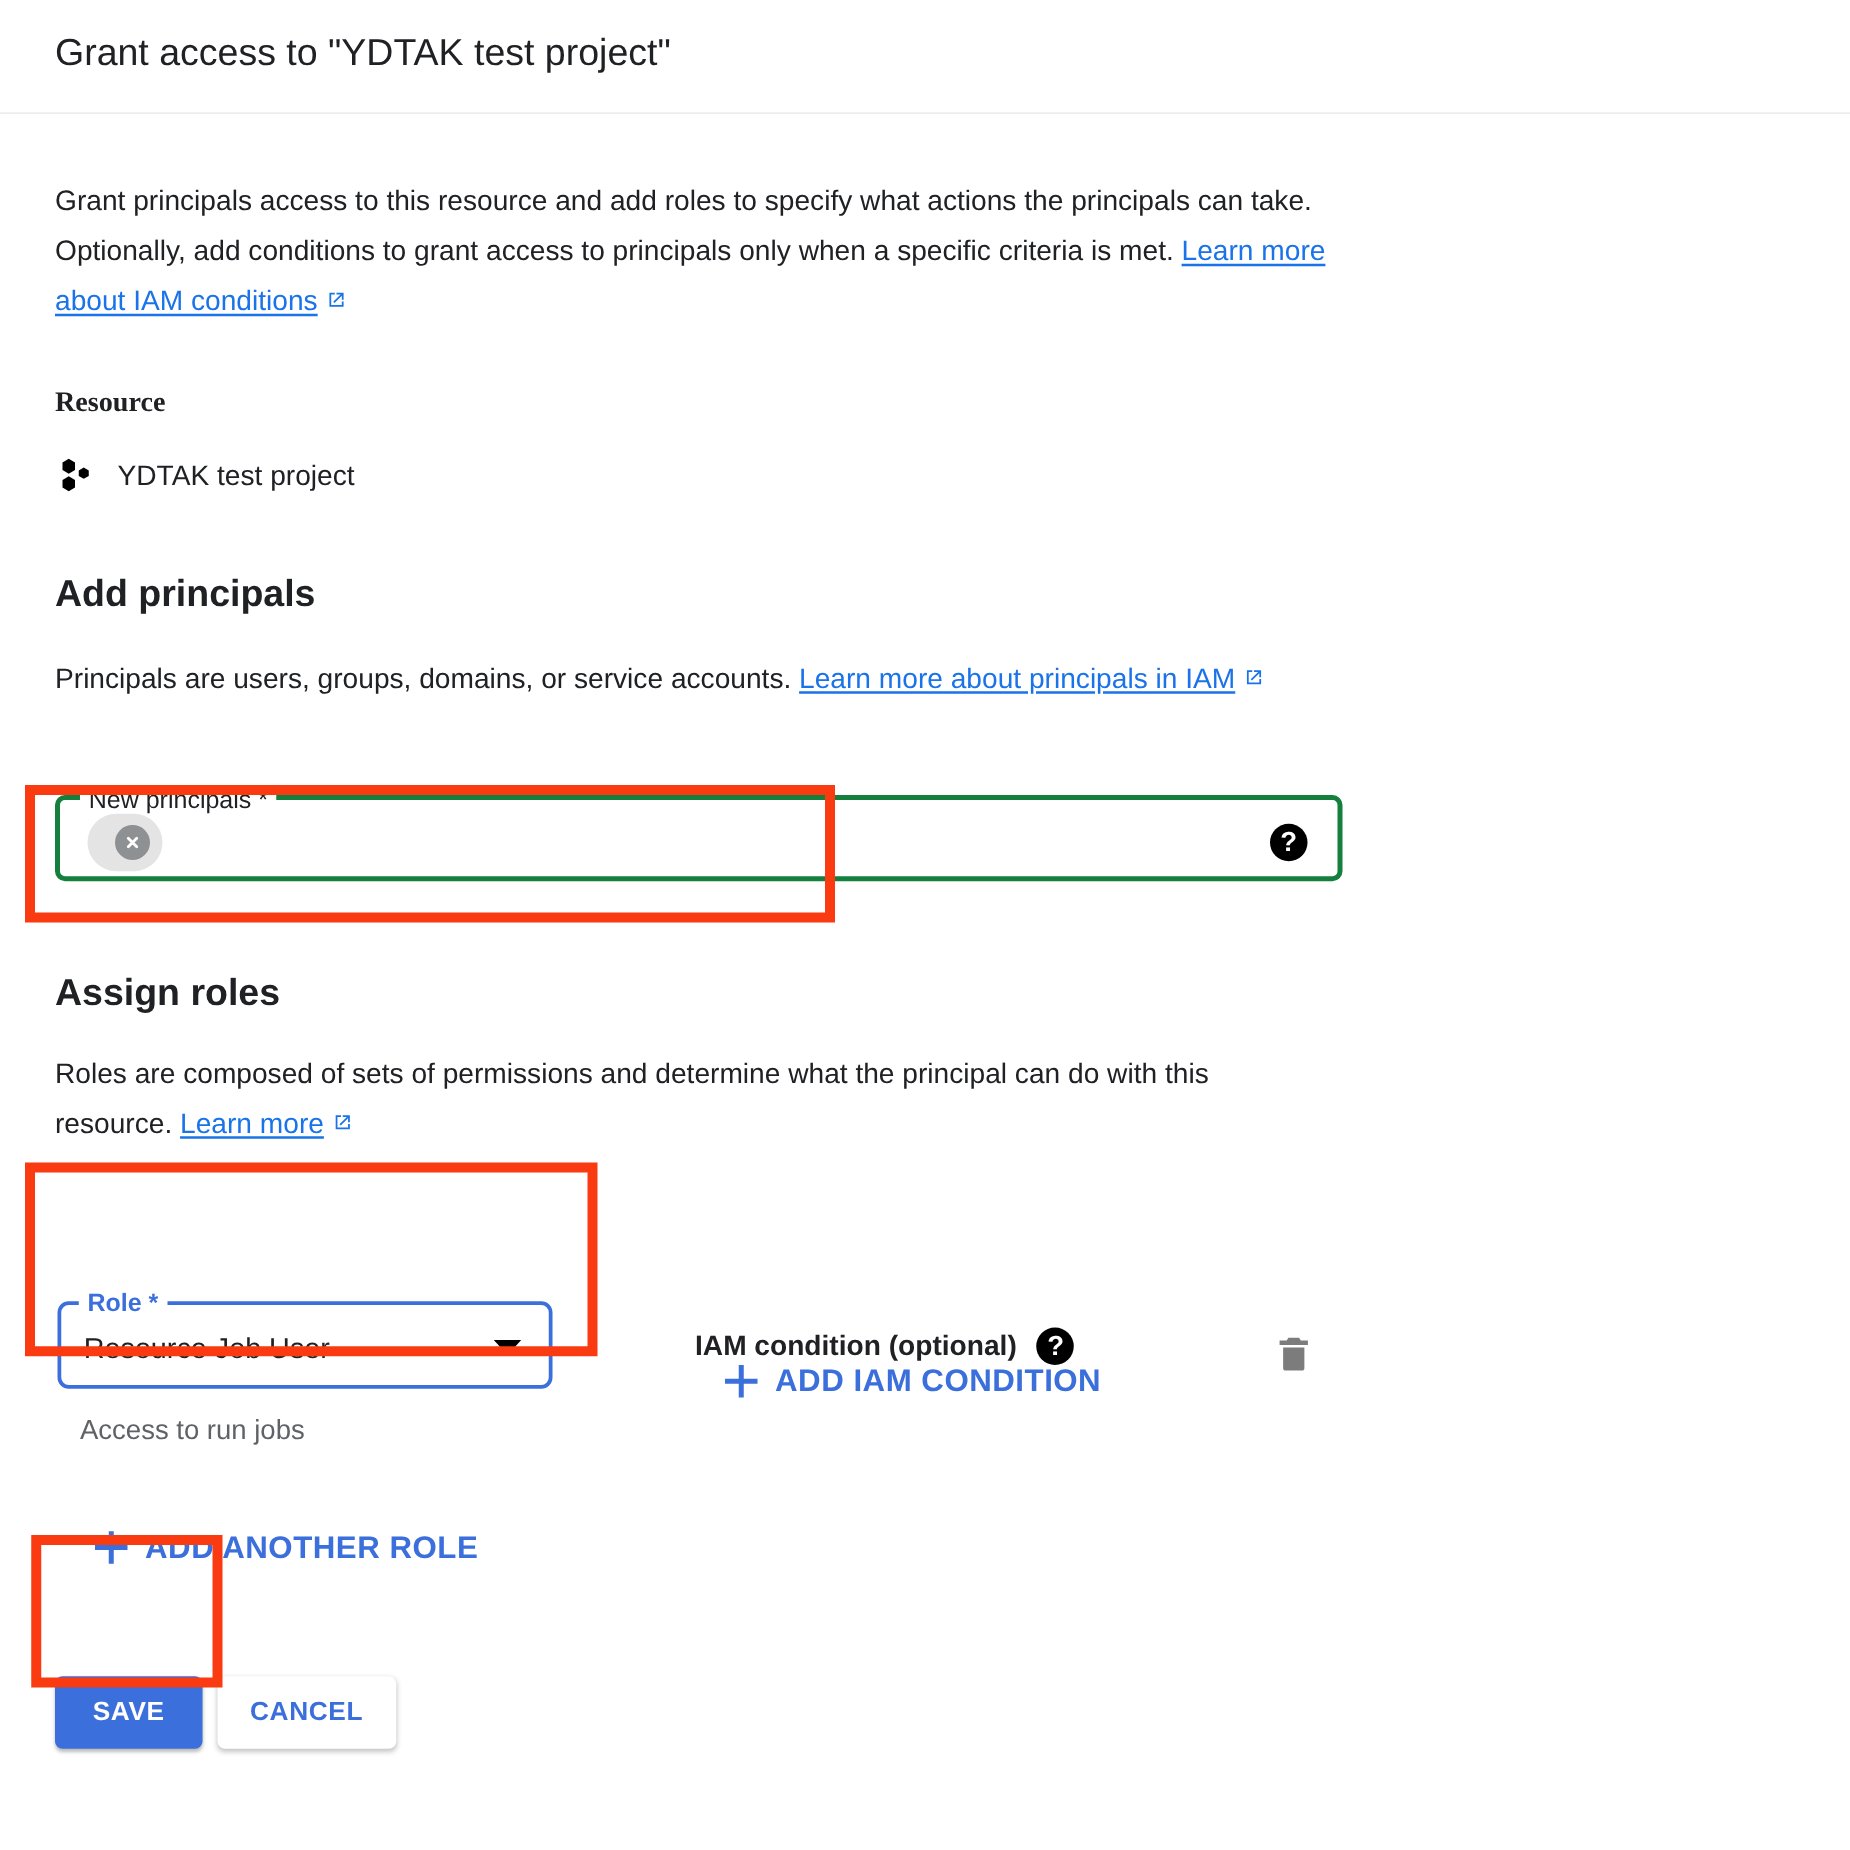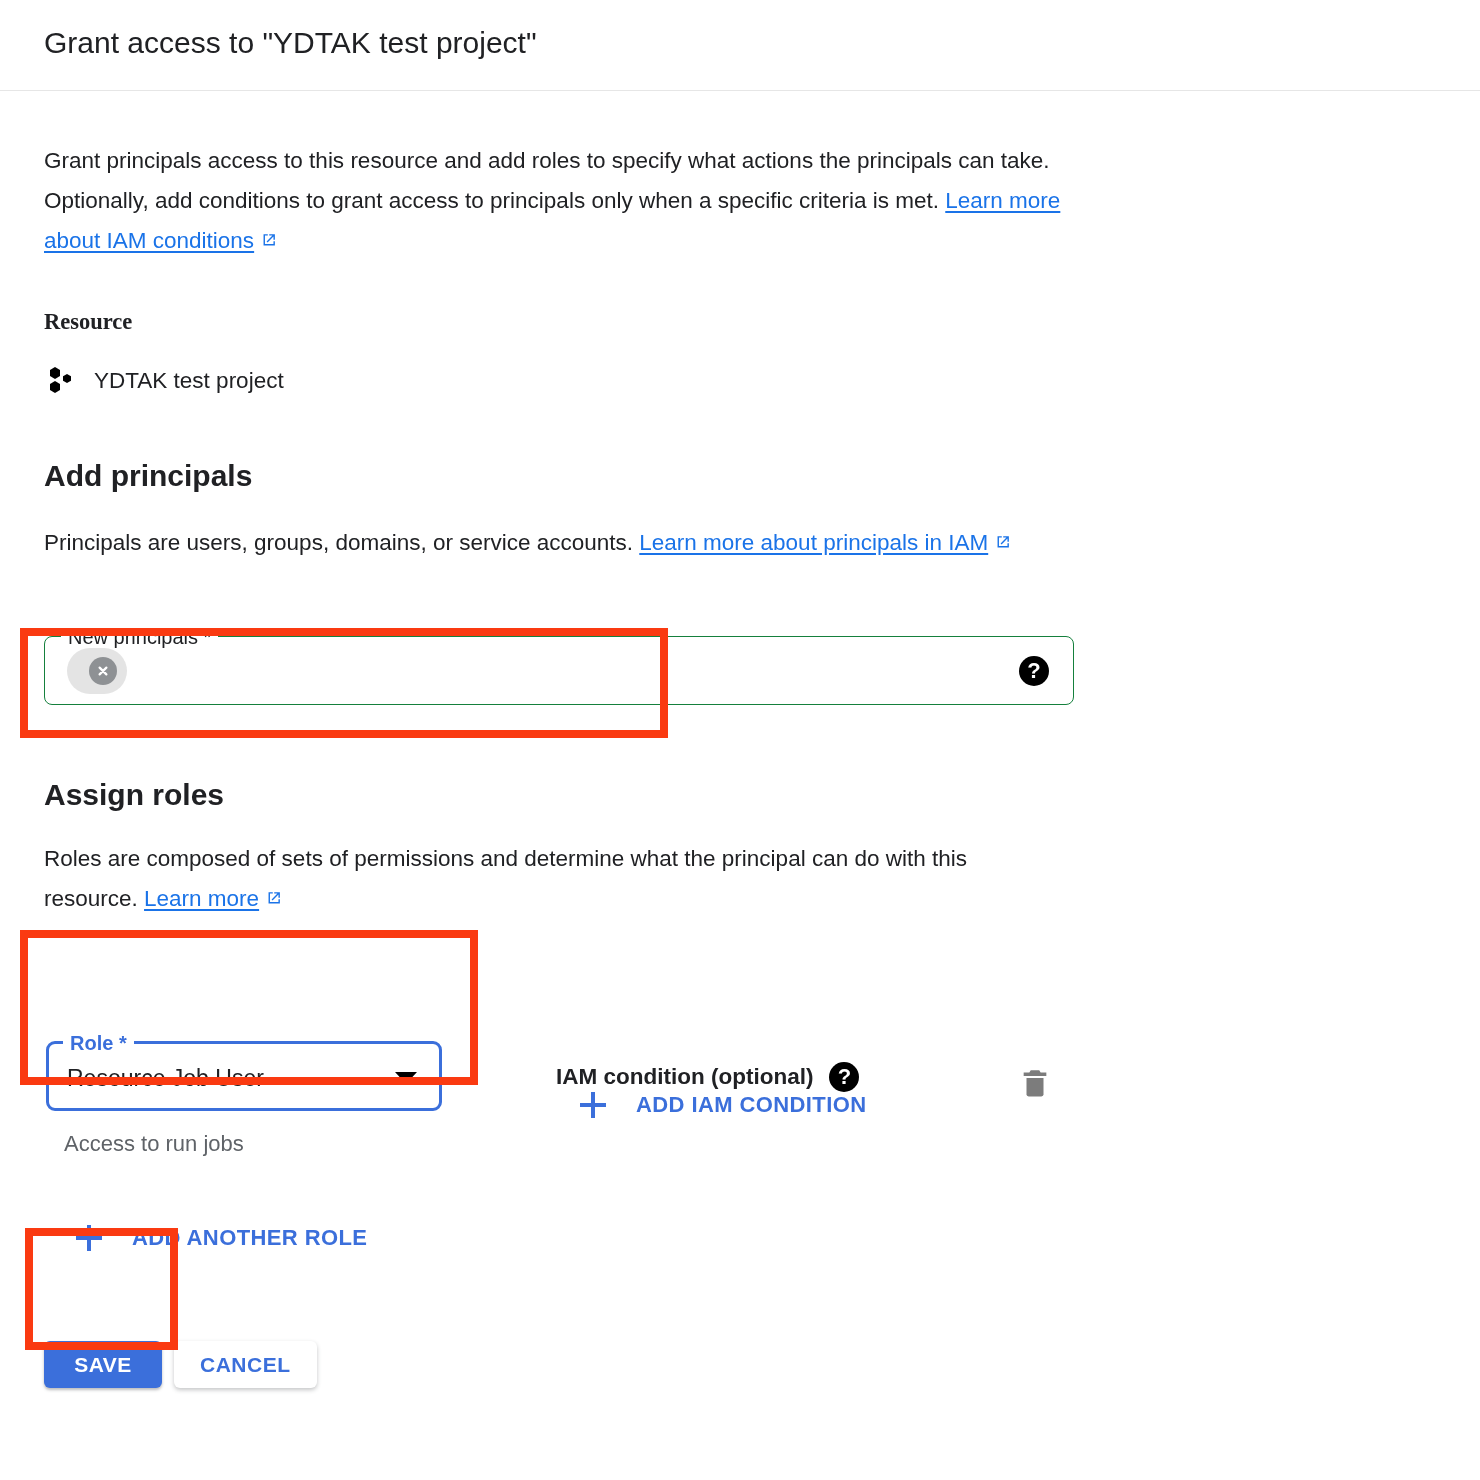--- a/index.html
+++ b/index.html
@@ -54,21 +54,21 @@
   .proj-icon { width: 30px; height: 28px; display:block; }
   .resource-name { font-size: 22.5px; color:#202124; line-height: 30px; }
 
   .helper-text {
     position: absolute; font-size: 22.5px; line-height: 40px; color:#202124; font-weight:400;
   }
 
   
   .field-principals {
     position: absolute; left: 44px; top: 545px; width: 1030px; height: 69px;
-    border: 1px solid #15803d; border-radius: 8px; background:#fff;
+    border: 4px solid #15803d; border-radius: 8px; background:#fff;
   }
   .field-principals .legend {
     position: absolute; left: 16px; top: -13px; height: 26px;
     background: #fff; padding: 0 7px;
     font-size: 20px; line-height: 26px; color: #202124; font-weight: 400;
     white-space: nowrap;
   }
   .chip {
     position: absolute; left: 22px; top: 11px; height: 46px;
     display: flex; align-items: center; gap: 10px;
@@ -117,42 +117,42 @@
   }
 
   
   .cond-label {
     position: absolute; left: 556px; top: 955px;
     display:flex; align-items:center; gap: 16px; margin-top: 16px;
   }
   .cond-label-text { font-size: 22.5px; font-weight: 700; color:#202124; line-height:30px; white-space:nowrap; }
 
   .text-btn {
-    position: absolute; display:flex; align-items:center; gap: 30px;
-    color:#3b6fdb; font-size: 22px; font-weight:700; letter-spacing: .4px;
+    position: absolute; display:flex; align-items:center; gap: 14px;
+    color:#3b6fdb; font-size: 25px; font-weight:700; letter-spacing: .4px;
     cursor:pointer; white-space: nowrap; line-height: 28px;
   }
   .plus {
     position: relative; width: 26px; height: 26px; flex: 0 0 auto;
   }
   .plus:before, .plus:after {
     content:""; position:absolute; background:#3b6fdb;
   }
   .plus:before { left: 0; top: 11px; width: 26px; height: 4px; }
   .plus:after  { top: 0; left: 11px; height: 26px; width: 4px; }
 
   .trash {
     position:absolute; left: 1018px; top: 975px; cursor:pointer;
   }
   .trash svg { display:block; }
 
   
   .btn-row { position: absolute; left: 44px; top: 1250px; display:flex; align-items:center; gap: 12px; }
   .btn {
-    height: 47px; border-radius: 6px; display:flex; align-items:center; justify-content:center;
+    height: 58px; border-radius: 6px; display:flex; align-items:center; justify-content:center;
     font-size: 21px; font-weight: 700; letter-spacing: .5px; cursor:pointer; padding: 0 26px;
   }
   .btn-save { background:#3b6fdb; color:#fff; box-shadow: 0 2px 3px rgba(60,64,67,.35); min-width:118px; }
   .btn-cancel { background:#fff; color:#3b6fdb; box-shadow: 0 2px 4px rgba(60,64,67,.3); min-width:140px; }
 
   
   .annot {
     position: absolute; border: 8px solid #fa3a11; pointer-events: none;
   }
 </style>

